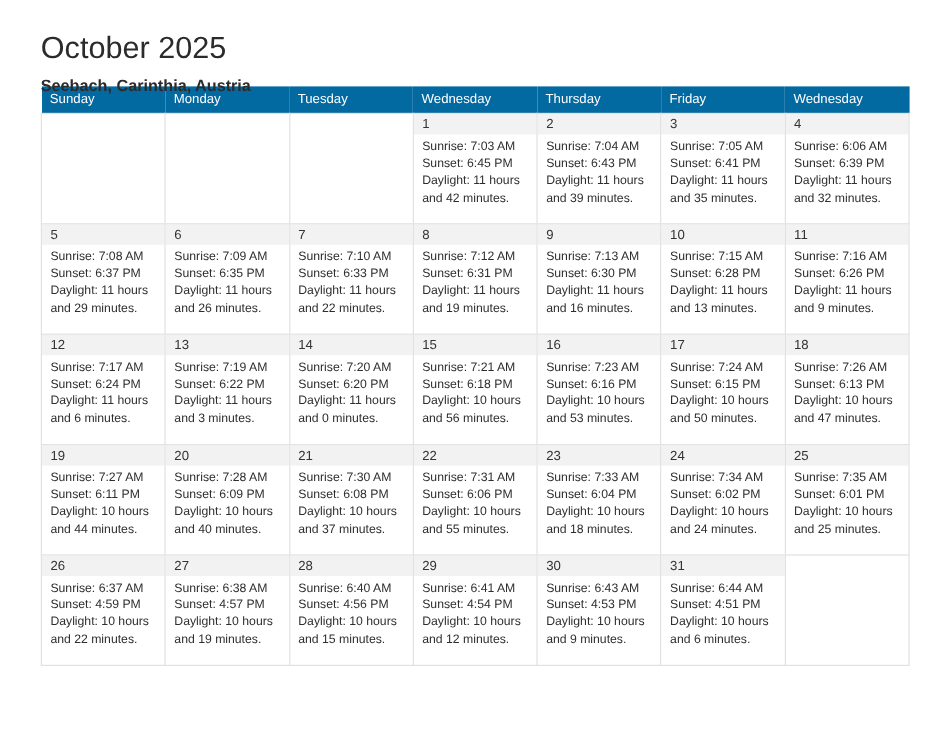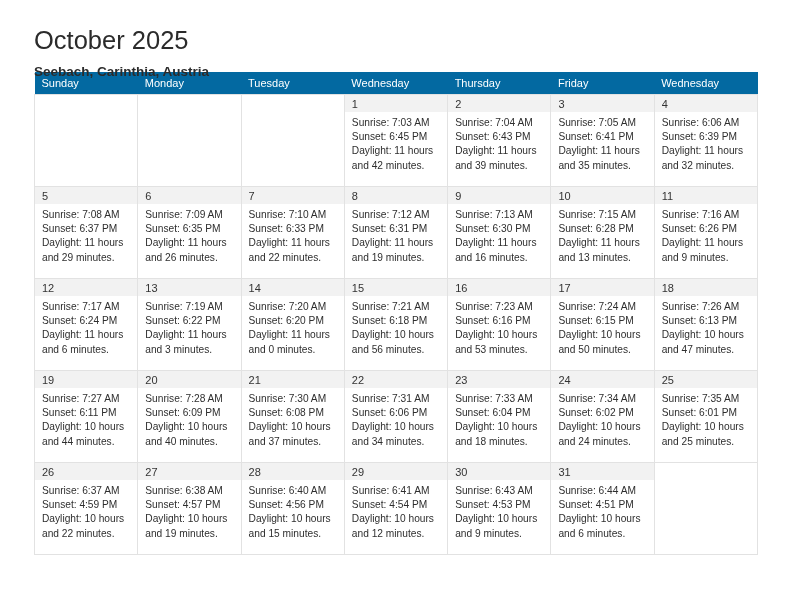--- a/index.html
+++ b/index.html
@@ -345,21 +345,21 @@
               <div>Daylight: 10 hours</div>
               <div>and 37 minutes.</div>
             </div>
           </td>
           <td>
             <div class="daynum-bar">22</div>
             <div class="cell-body">
               <div>Sunrise: 7:31 AM</div>
               <div>Sunset: 6:06 PM</div>
               <div>Daylight: 10 hours</div>
-              <div>and 34 minutes.</div>
+              <div>and 55 minutes.</div>
             </div>
           </td>
           <td>
             <div class="daynum-bar">23</div>
             <div class="cell-body">
               <div>Sunrise: 7:33 AM</div>
               <div>Sunset: 6:04 PM</div>
               <div>Daylight: 10 hours</div>
               <div>and 18 minutes.</div>
             </div>

